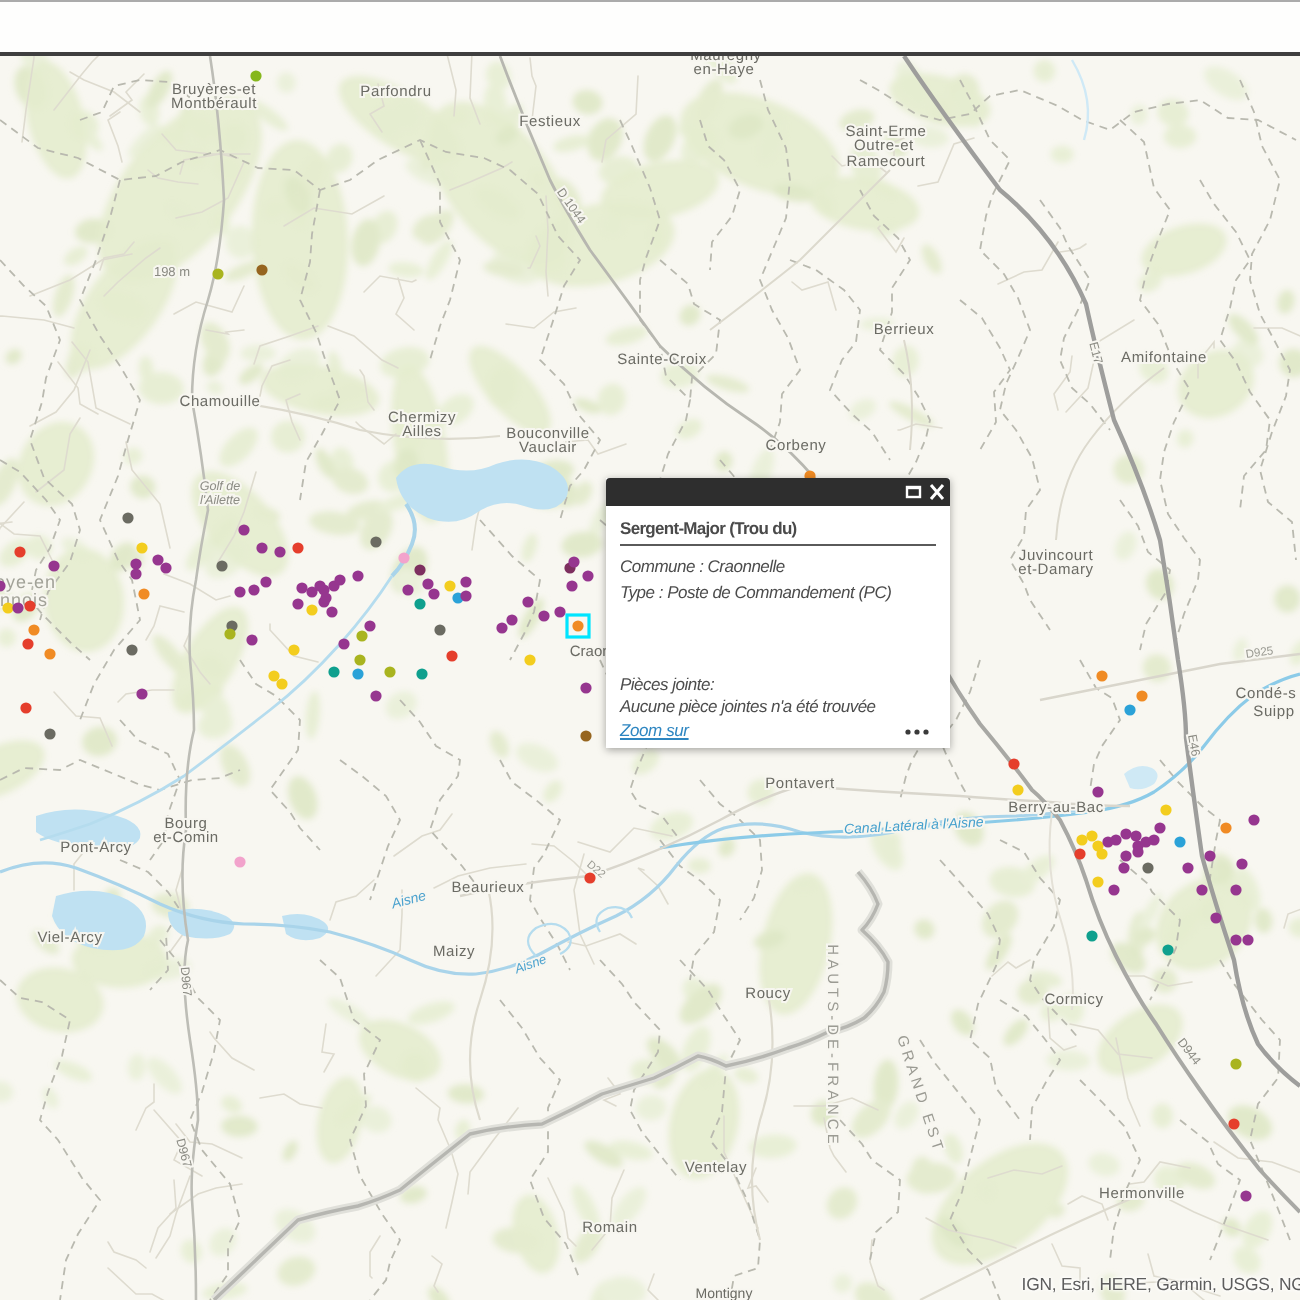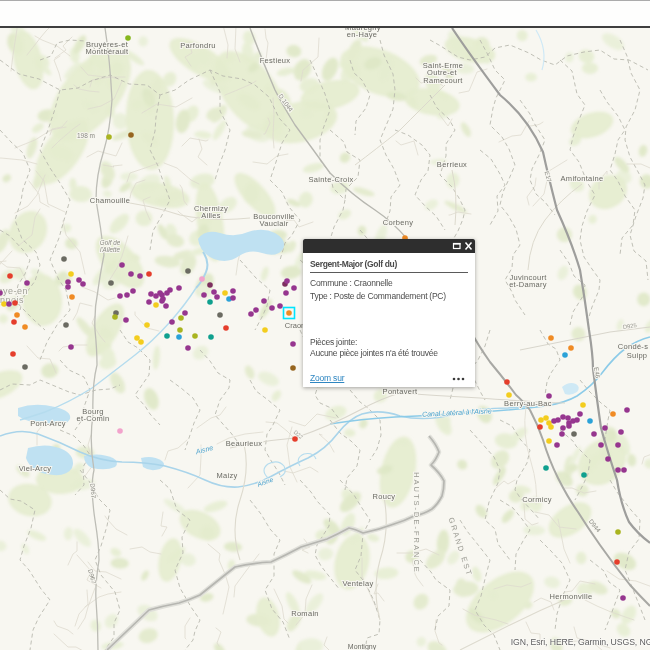--- a/index.html
+++ b/index.html
@@ -2,21 +2,21 @@
 <html><head><meta charset="utf-8">
 <style>
 html,body{margin:0;padding:0;}
 body{width:650px;height:650px;overflow:hidden;font-family:"Liberation Sans",sans-serif;background:#fff;}
 #stage{position:relative;width:650px;height:650px;overflow:hidden;}
 #mapwrap{position:absolute;left:0;top:28px;width:650px;height:622px;overflow:hidden;}
 #topbar{position:absolute;left:0;top:0;width:650px;height:28px;background:#fefefd;border-top:1px solid #ababab;border-bottom:2px solid #3f3f3f;box-sizing:border-box;}
 #popup{position:absolute;left:303px;top:239px;width:172px;box-shadow:0 1px 4px rgba(0,0,0,0.35);background:#fff;}
 #ptitle{height:14px;background:#2e2e2e;border-radius:2px 2px 0 0;position:relative;}
 #pbody{position:relative;padding:6px 7px 3px 7px;color:#4c4c4c;}
-.pt{font-size:8.5px;letter-spacing:-0.25px;}
+.pt{font-size:8.5px;letter-spacing:-0.25px;font-style:italic;}
 #attrib{position:absolute;right:-8px;bottom:3px;font-size:8.7px;letter-spacing:-0.1px;color:#5d5d5d;white-space:nowrap;text-shadow:0 0 2px #fff,0 0 2px #fff,0 0 1px #fff;}
 .zoom{color:#2e86c1;text-decoration:underline;font-size:8.5px;letter-spacing:-0.2px;}
 </style></head>
 <body>
 <div id="stage">
 <div id="mapwrap">
 <svg width="650" height="622" viewBox="0 28 650 622" font-family="Liberation Sans, sans-serif">
 <defs>
           <filter id="gb" x="-20%" y="-20%" width="140%" height="140%">
             <feGaussianBlur stdDeviation="1.7"></feGaussianBlur>
@@ -740,27 +740,27 @@
 <div id="topbar"></div>
 <div id="popup">
   <div id="ptitle">
     <svg width="30" height="14" style="position:absolute;right:0;top:0">
       <rect x="8.5" y="4.5" width="6.5" height="5" fill="none" stroke="#fff" stroke-width="1.2"></rect>
           <rect x="8" y="4" width="7.5" height="1.6" fill="#fff"></rect>
       <path d="M20.5 3.5 L26.5 10.5 M26.5 3.5 L20.5 10.5" stroke="#fff" stroke-width="1.5"></path>
     </svg>
   </div>
   <div id="pbody">
-    <div style="font-size:8.5px;font-weight:bold;letter-spacing:-0.35px;color:#4a4a4a;">Sergent-Major (Golf du)</div>
+    <div style="font-size:8.5px;font-weight:bold;letter-spacing:-0.35px;color:#4a4a4a;">Sergent-Major (Trou du)</div>
     <div style="border-bottom:1px solid #5a5a5a;margin:3px 0 5px 0;"></div>
     <div class="pt">Commune : Craonnelle</div>
     <div class="pt" style="margin-top:3px;">Type : Poste de Commandement (PC)</div>
     <div class="pt" style="margin-top:36px;">Pièces jointe:</div>
     <div class="pt" style="margin-top:1px;">Aucune pièce jointes n'a été trouvée</div>
-    <div class="pt" style="margin-top:15px;position:relative;height:11px;line-height:10px;">
+    <div class="pt" style="margin-top:2px;position:relative;height:11px;line-height:10px;">
       <span class="zoom">Zoom sur</span>
       <svg width="14" height="6" style="position:absolute;right:2px;top:3px;">
         <circle cx="2" cy="3" r="1.3" fill="#3a3a3a"></circle>
             <circle cx="6.5" cy="3" r="1.3" fill="#3a3a3a"></circle>
             <circle cx="11" cy="3" r="1.3" fill="#3a3a3a"></circle>
       </svg>
     </div>
   </div>
 </div>
 </div>

